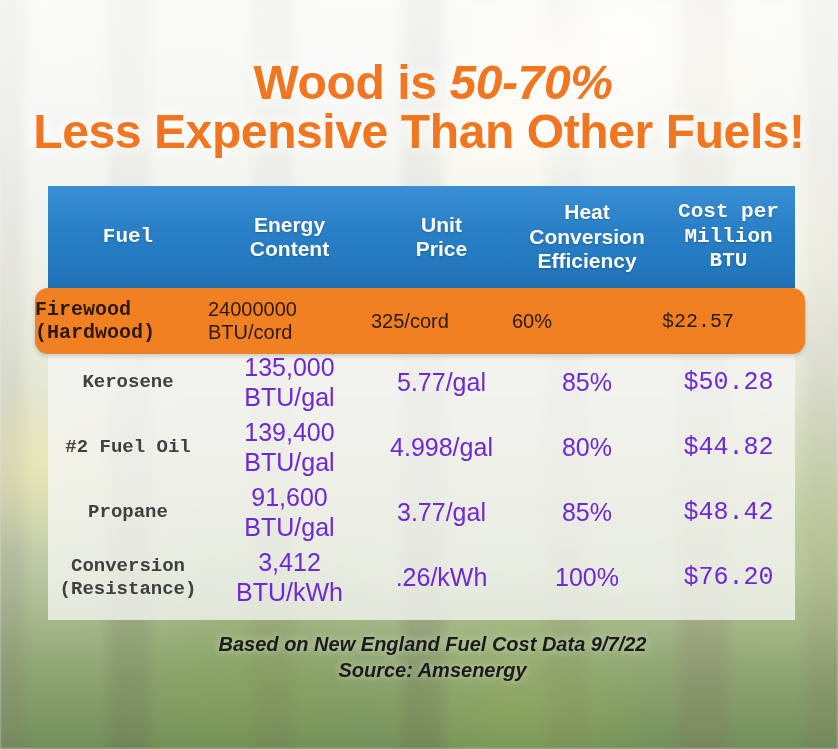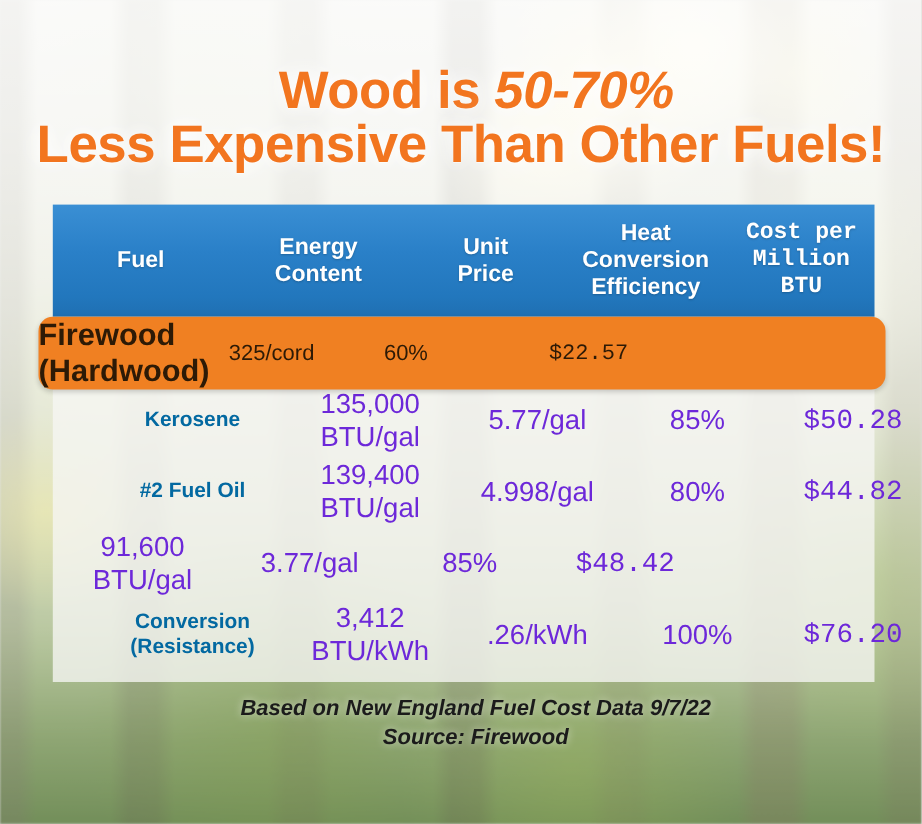--- a/index.html
+++ b/index.html
@@ -137,22 +137,21 @@
     align-items: center;
     min-height: 65px;
   }
   .row .cell {
     text-align: center;
     line-height: 1.18;
   }
   .row .cell.fuel {
     font-weight: bold;
     font-size: 19px;
-    color: #0369a1;
-    margin-left: 47px;
+    color: #404040;
   }
   .row .cell.val {
     font-size: 25px;
     color: #6d28d9;
   }
 
   
   .row-highlight {
     position: absolute;
     left: -13px;
@@ -161,30 +160,30 @@
     box-sizing: border-box;
     display: flex;
     align-items: center;
     height: 66px;
     background: #f08022;
     border-radius: 13px;
     box-shadow: 0 2px 5px rgba(0,0,0,0.18);
   }
   .row-highlight .cell.fuel {
     font-weight: bold;
-    font-size: 28px;
+    font-size: 20px;
     color: #2d1a06;
   }
   .row-highlight .cell.val {
     font-size: 20px;
     color: #2d1a06;
   }
 
   
-  .c1 { width: 160px; flex: 0 0 160px; }
+  .c1 { width: 160px; flex: 0 0 160px; font-family: Liberation Mono, monospace; }
   .c2 { width: 163px; flex: 0 0 163px; }
   .c3 { width: 141px; flex: 0 0 141px; }
   .c4 { width: 150px; flex: 0 0 150px; }
   .c5 { width: 133px; flex: 0 0 133px; font-family: Liberation Mono, monospace; }
 
   
   .row-highlight .c1 { width: 173px; flex: 0 0 173px; }
   .row-highlight .c5 { width: 143px; flex: 0 0 143px; }
 
   
@@ -239,20 +238,21 @@
         <div>Cost per</div>
         <div>Million BTU</div>
       </div>
     </div>
 
     <div class="row-highlight">
       <div class="cell fuel c1">
         <div>Firewood</div>
         <div>(Hardwood)</div>
       </div>
+      <div class="cell val c2">24000000 BTU/cord</div>
       <div class="cell val c3">325/cord</div>
       <div class="cell val c4">60%</div>
       <div class="cell val c5">$22.57</div>
     </div>
 
     <div class="table-body">
 
       <div class="row">
         <div class="cell fuel c1">
           <div>Kerosene</div>
@@ -267,20 +267,23 @@
         <div class="cell fuel c1">
           <div>#2 Fuel Oil</div>
         </div>
         <div class="cell val c2">139,400 BTU/gal</div>
         <div class="cell val c3">4.998/gal</div>
         <div class="cell val c4">80%</div>
         <div class="cell val c5">$44.82</div>
       </div>
 
       <div class="row">
+        <div class="cell fuel c1">
+          <div>Propane</div>
+        </div>
         <div class="cell val c2">91,600 BTU/gal</div>
         <div class="cell val c3">3.77/gal</div>
         <div class="cell val c4">85%</div>
         <div class="cell val c5">$48.42</div>
       </div>
 
       <div class="row">
         <div class="cell fuel c1">
           <div>Conversion</div>
           <div>(Resistance)</div>
@@ -289,16 +292,16 @@
         <div class="cell val c3">.26/kWh</div>
         <div class="cell val c4">100%</div>
         <div class="cell val c5">$76.20</div>
       </div>
 
     </div>
   </div>
 
   <div class="footer">
     <div>Based on New England Fuel Cost Data 9/7/22</div>
-    <div>Source: Firewood</div>
+    <div>Source: Amsenergy</div>
   </div>
 
 </div>
 
 </body></html>

